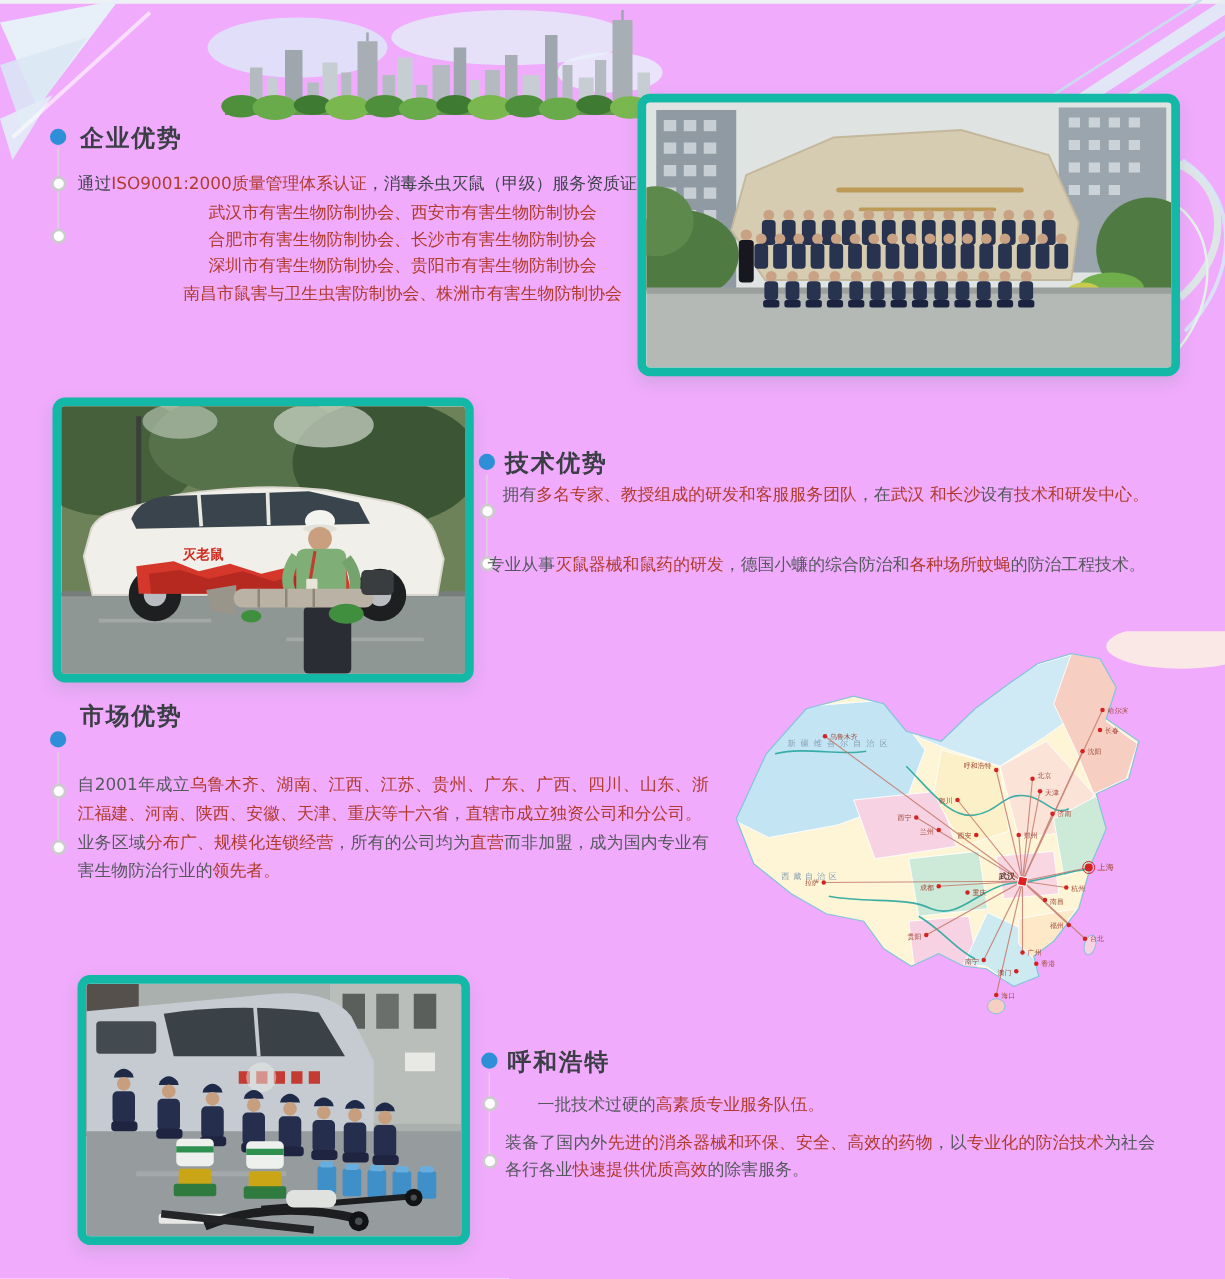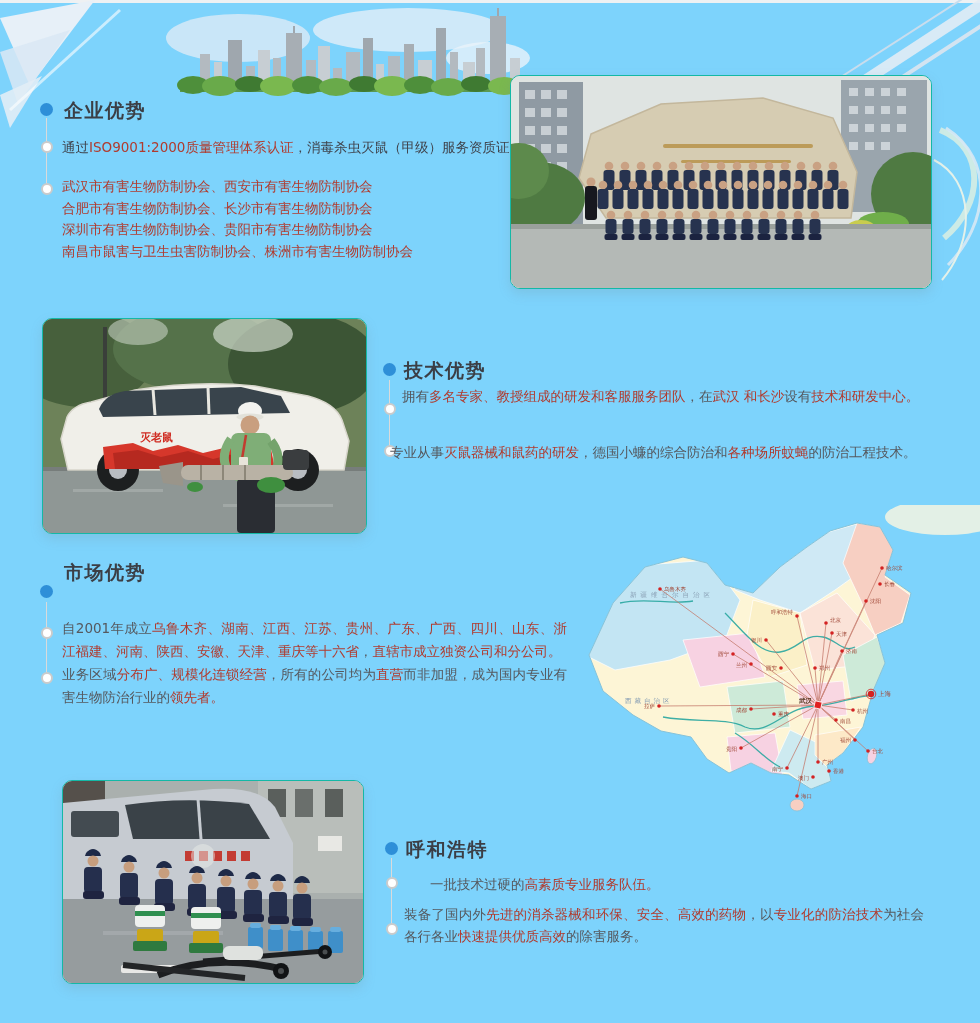--- a/index.html
+++ b/index.html
@@ -1,29 +1,29 @@
 <!DOCTYPE html>
 <html><head>
 <meta charset="utf-8">
 <style>
   html,body{margin:0;padding:0;background:#fff;}
-  .page{position:relative;width:980px;height:1023px;background:#7dd3fc;overflow:hidden;
+  .page{position:relative;width:980px;height:1023px;background:#f0abfc;overflow:hidden;
         font-family:"DejaVu Sans","Liberation Sans",sans-serif;}
   .abs{position:absolute;}
   .topband{left:0;top:0;width:980px;height:3px;background:#eef1f3;}
   .sec-title{font-size:19px;font-weight:bold;color:#3b3e45;letter-spacing:1.5px;white-space:nowrap;}
   .dot{width:13px;height:13px;border-radius:50%;background:#2E8FD8;}
   .ring{width:12px;height:12px;border-radius:50%;border:2px solid #cbcbcb;background:#fff;box-sizing:border-box;}
   .vline{width:1px;background:#dadada;}
   .txt{font-size:13.5px;line-height:22px;color:#55585e;text-align:justify;}
   .txt.tight{line-height:21.5px;text-align:left;}
   .seg-red{color:#B03B2E;}
   .seg-dark{color:#3F434C;}
   .seg-gray{color:#55585e;}
-  .photo-card{border-radius:10px;overflow:hidden;border:1px solid #14b8a6;
+  .photo-card{border-radius:10px;overflow:hidden;border:7px solid #14b8a6;
               box-shadow:0 5px 12px rgba(120,140,150,.22);background:#dfe3df;}
   .photo-card svg{display:block;}
 </style>
 </head>
 <body>
 
 <div class="page">
   <div class="abs topband"></div>
 
   <svg class="abs" style="left:0;top:0;" width="170" height="132" viewBox="0 0 170 132">
@@ -95,21 +95,21 @@
   <div class="abs vline" style="left:46px;top:118px;height:74px;"></div>
   <div class="abs dot" style="left:40px;top:103px;"></div>
   <div class="abs sec-title" style="left:64px;top:98px;">企业优势</div>
 
   <div class="abs ring" style="left:41px;top:141px;"></div>
   <div class="abs txt tight" style="left:62px;top:137px;width:520px;">
     <span class="seg-dark">通过</span><span class="seg-red">ISO9001:2000质量管理体系认证</span><span class="seg-dark">，消毒杀虫灭鼠（甲级）服务资质证。</span>
   </div>
 
   <div class="abs ring" style="left:41px;top:183px;"></div>
-  <div class="abs txt tight seg-red" style="left:62px;top:176px;width:520px;">
+  <div class="abs txt tight seg-red" style="left:62px;top:160px;width:520px;text-align:center;">
     <div>武汉市有害生物防制协会、西安市有害生物防制协会</div>
     <div>合肥市有害生物防制协会、长沙市有害生物防制协会</div>
     <div>深圳市有害生物防制协会、贵阳市有害生物防制协会</div>
     <div>南昌市鼠害与卫生虫害防制协会、株洲市有害生物防制协会</div>
   </div>
 
   <div class="abs photo-card" style="left:510px;top:75px;width:420px;height:212px;">
     <svg width="420" height="212" viewBox="0 0 420 212">
       <rect width="420" height="212" fill="#dfe4e2"></rect>
       <rect x="8" y="6" width="64" height="144" fill="#8f9aa3"></rect>

